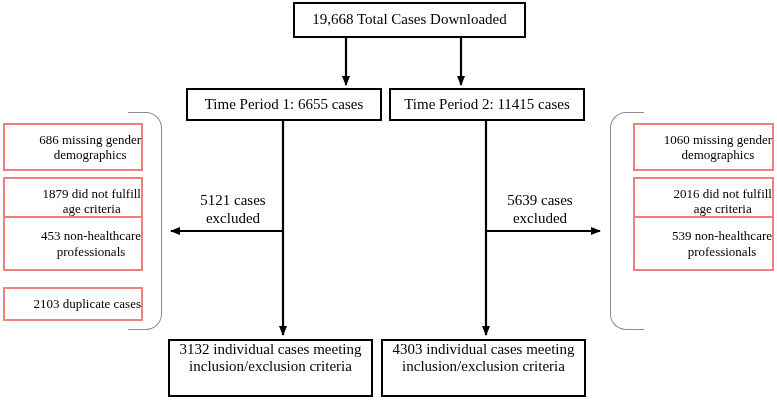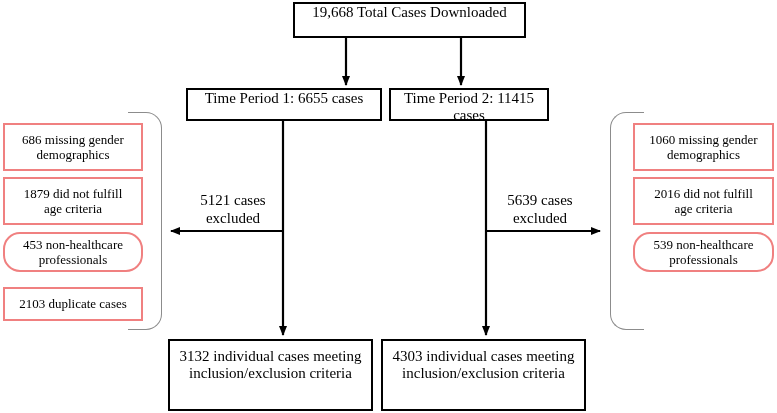--- a/index.html
+++ b/index.html
@@ -12,62 +12,62 @@
   }
   #canvas{position:relative;width:777px;height:413px;}
 
   svg.lines{position:absolute;left:0;top:0;width:777px;height:413px;pointer-events:none;}
 
   .box{
     position:absolute;
     border:2px solid #000;
     background:#fff;
     display:flex;
+    align-items:center;
     justify-content:center;
     text-align:center;
     box-sizing:border-box;
     line-height:1.15;
   }
   .box-top{
     left:293px;top:2px;width:233px;height:36px;
     font-size:15px;
   }
   .box-tp{
     top:88px;height:33px;font-size:15px;
   }
   .box-tp1{left:186px;width:196px;}
-  .box-tp2{left:389px;width:160px;}
+  .box-tp2{left:389px;width:196px;}
 
   .box-out{
-    top:339px;height:72px;font-size:15px;
+    top:339px;height:58px;font-size:15px;
     align-items:flex-start;
-    padding-top:7px;
   }
   .box-out1{left:168px;width:205px;}
   .box-out2{left:381px;width:205px;}
   .box-out .inner{width:100%;}
 
   .redbox{
     position:absolute;
     border:2px solid #f08080;
     background:#fff;
     display:flex;
     align-items:center;
-    justify-content:center;
+    justify-content:flex-end;
     text-align:center;
     box-sizing:border-box;
     font-size:13px;
     line-height:1.18;
   }
   .lcol{left:3px;width:140px;}
   .rcol{left:633px;width:141px;}
 
   .r1{top:123px;height:48px;}
   .r2{top:177px;height:48px;}
-  .r3{top:232px;height:40px;border-radius:17px;}
+  .r3{top:216px;height:55px;}
   .r4{top:287px;height:34px;}
 
   .bracket{
     position:absolute;
     border:1px solid #8c8c8c;
     box-sizing:border-box;
     background:transparent;
   }
   .bracket-left{
     left:128px;top:112px;width:34px;height:218px;

